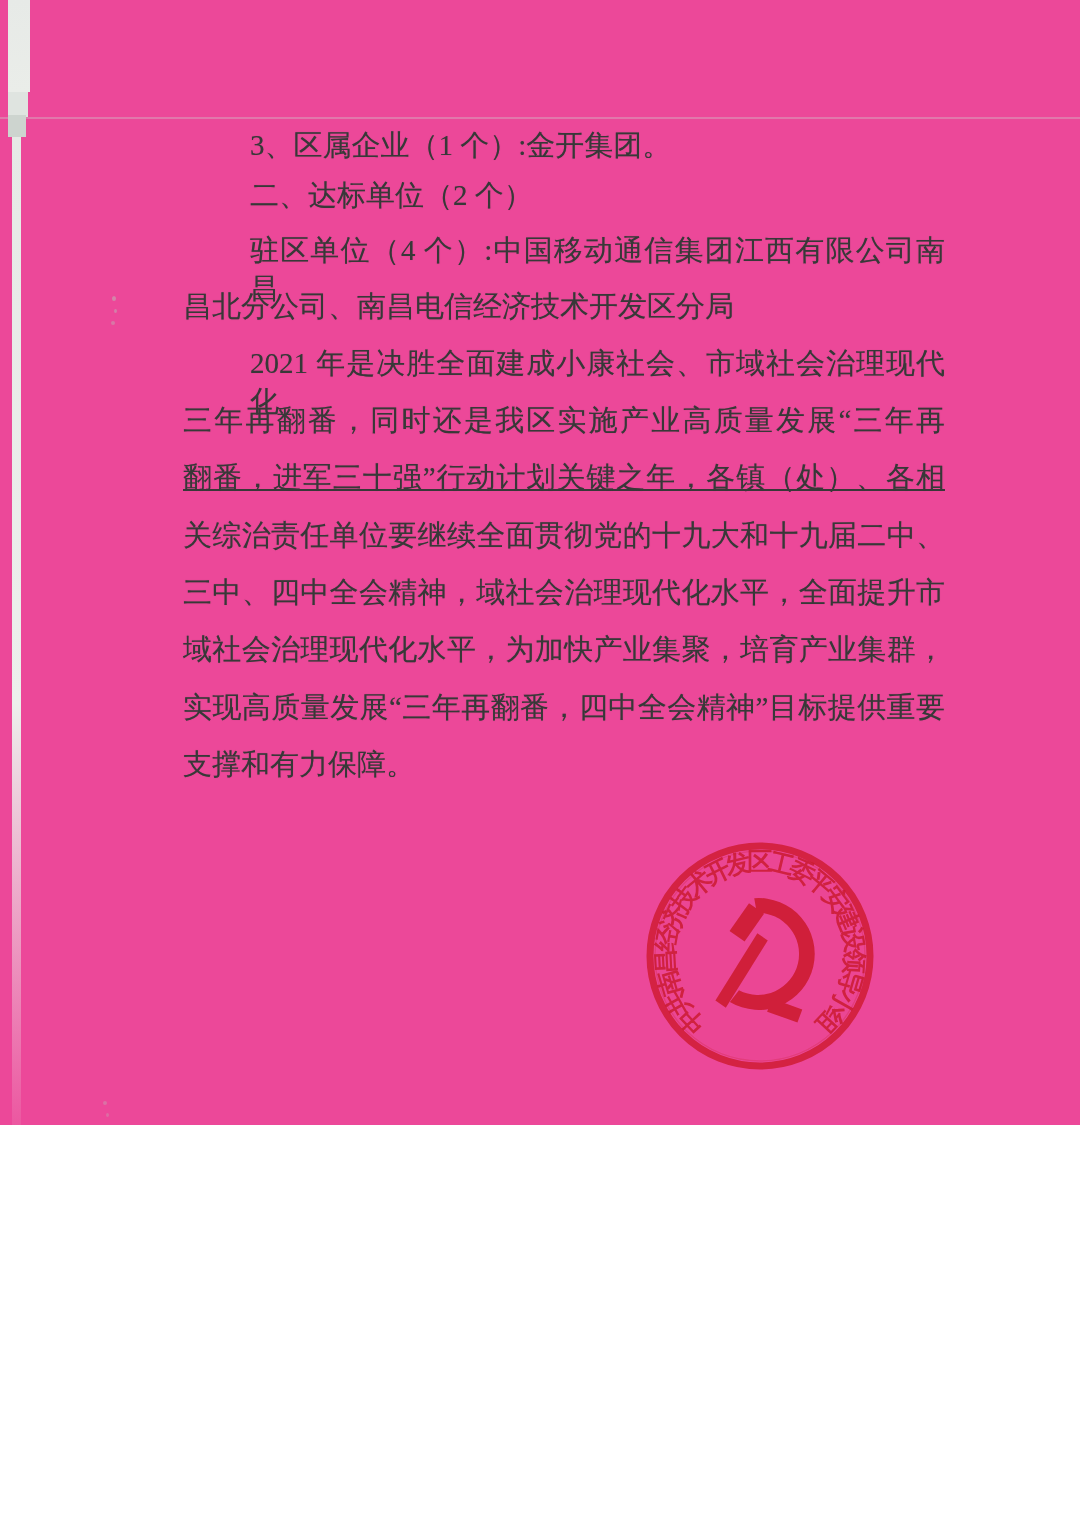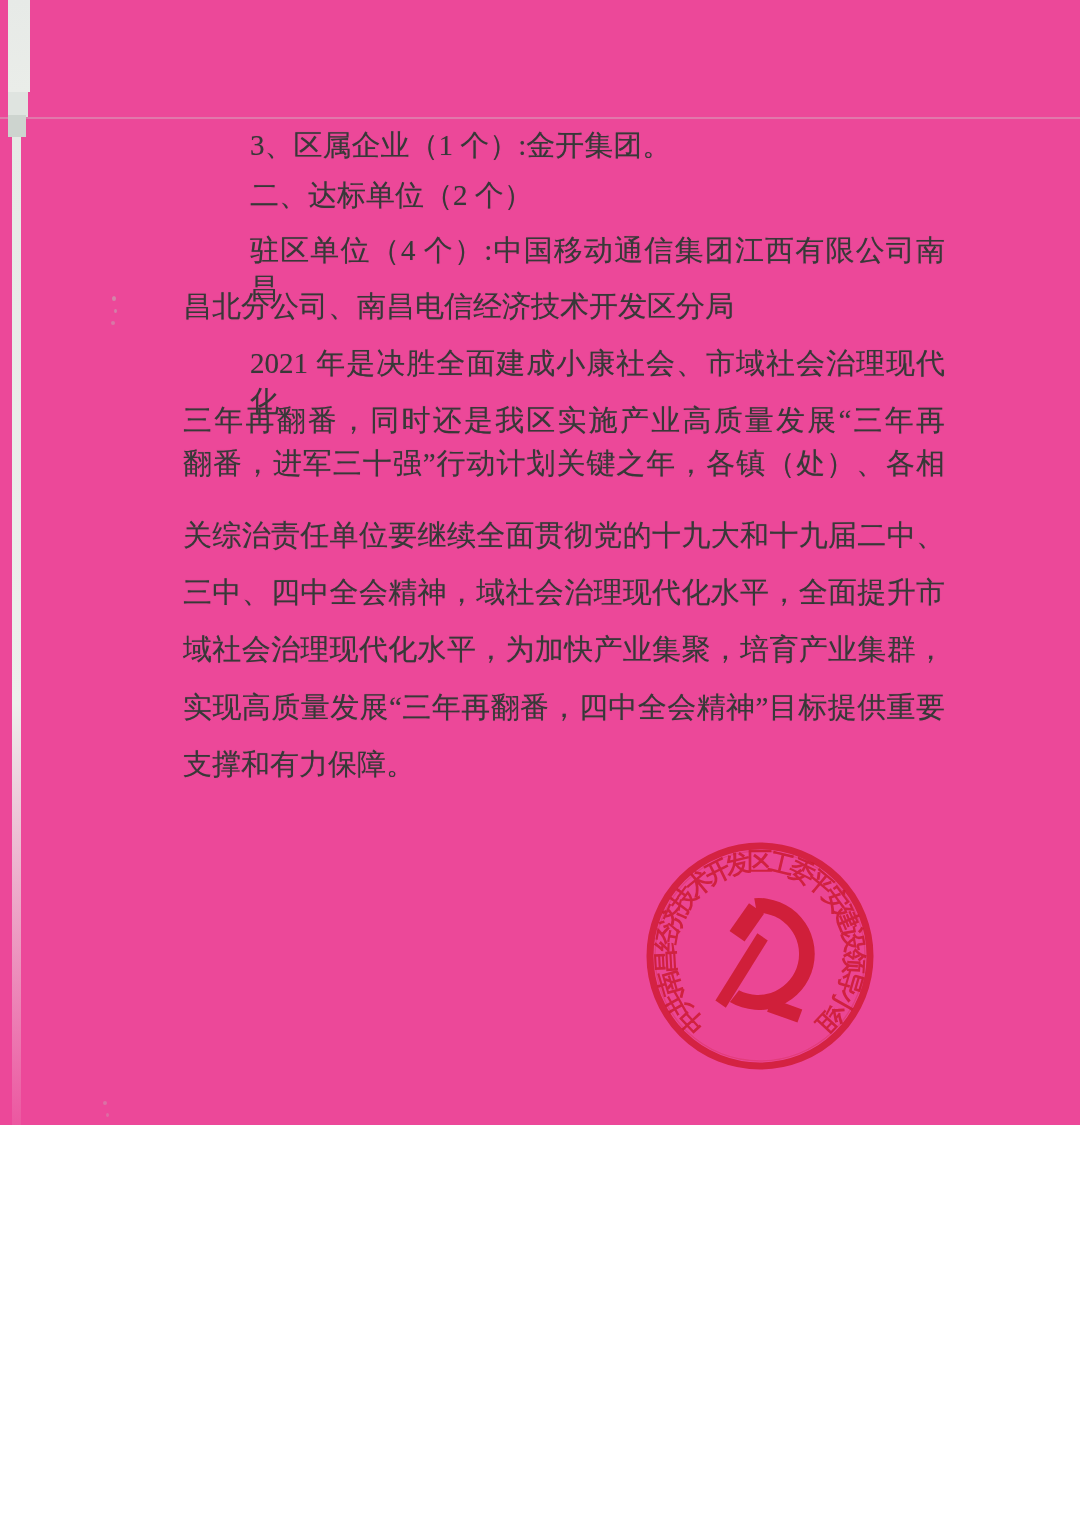--- a/index.html
+++ b/index.html
@@ -76,21 +76,21 @@
     <path d="M 6 14 Q 450 26 948 27" stroke="#d9e0db" stroke-width="2.2" fill="none" opacity="0.85"></path>
     <path d="M 948 27 L 1060 30" stroke="#e4e9e5" stroke-width="1.5" fill="none" opacity="0.6"></path>
   </svg>
 
   <div class="line indent" style="top:126px;">3、区属企业（1 个）:金开集团。</div>
   <div class="line indent" style="top:176px;">二、达标单位（2 个）</div>
   <div class="line indent just" style="top:231px;">驻区单位（4 个）:中国移动通信集团江西有限公司南昌</div>
   <div class="line flush" style="top:287px;">昌北分公司、南昌电信经济技术开发区分局</div>
   <div class="line indent just" style="top:344px;">2021 年是决胜全面建成小康社会、市域社会治理现代化</div>
   <div class="line flush just" style="top:401px;">三年再翻番，同时还是我区实施产业高质量发展“三年再</div>
-  <div class="line flush just" style="top:444px;">翻番，进军三十强”行动计划关键之年，各镇（处）、各相</div>
+  <div class="line flush just" style="top:458px;text-decoration:underline;">翻番，进军三十强”行动计划关键之年，各镇（处）、各相</div>
   <div class="line flush just" style="top:516px;">关综治责任单位要继续全面贯彻党的十九大和十九届二中、</div>
   <div class="line flush just" style="top:573px;">三中、四中全会精神，域社会治理现代化水平，全面提升市</div>
   <div class="line flush just" style="top:630px;">域社会治理现代化水平，为加快产业集聚，培育产业集群，</div>
   <div class="line flush just" style="top:688px;">实现高质量发展“三年再翻番，四中全会精神”目标提供重要</div>
   <div class="line flush" style="top:745px;">支撑和有力保障。</div>
 
 
   <svg id="seal-svg" width="264" height="264" viewBox="0 0 264 264">
 
     <circle cx="132" cy="132" r="104" fill="rgba(233,116,105,0.05)"></circle>

